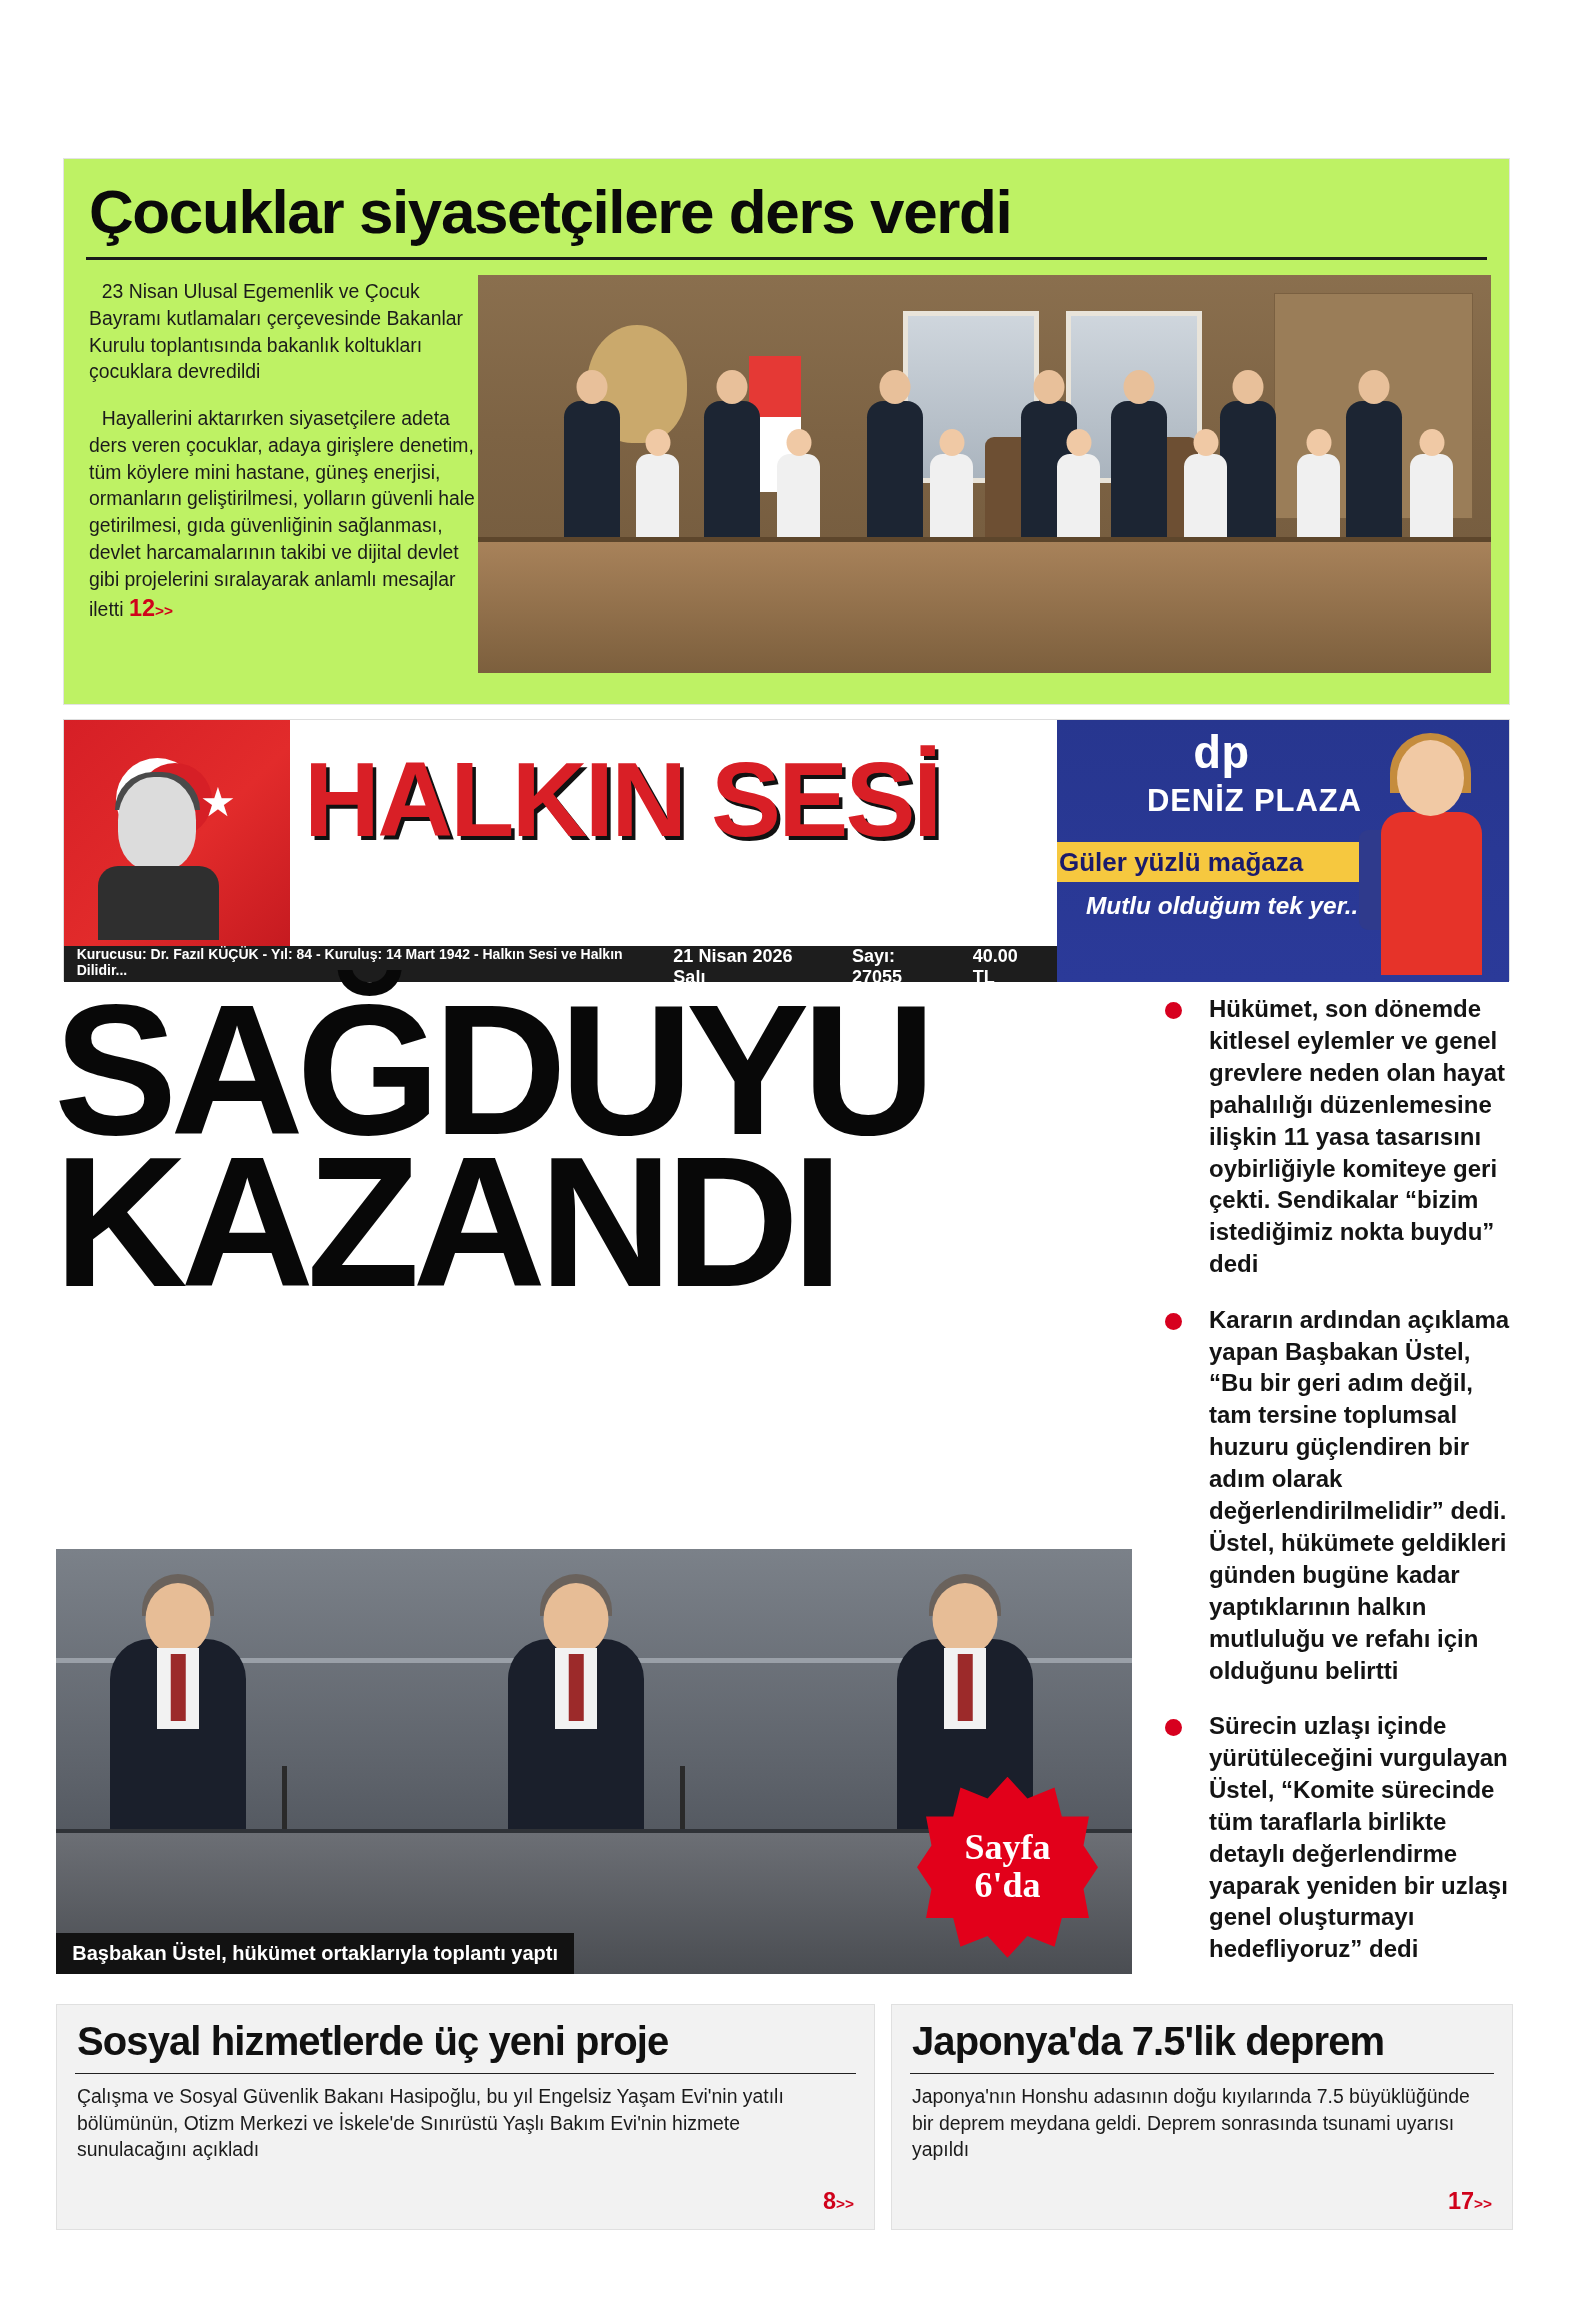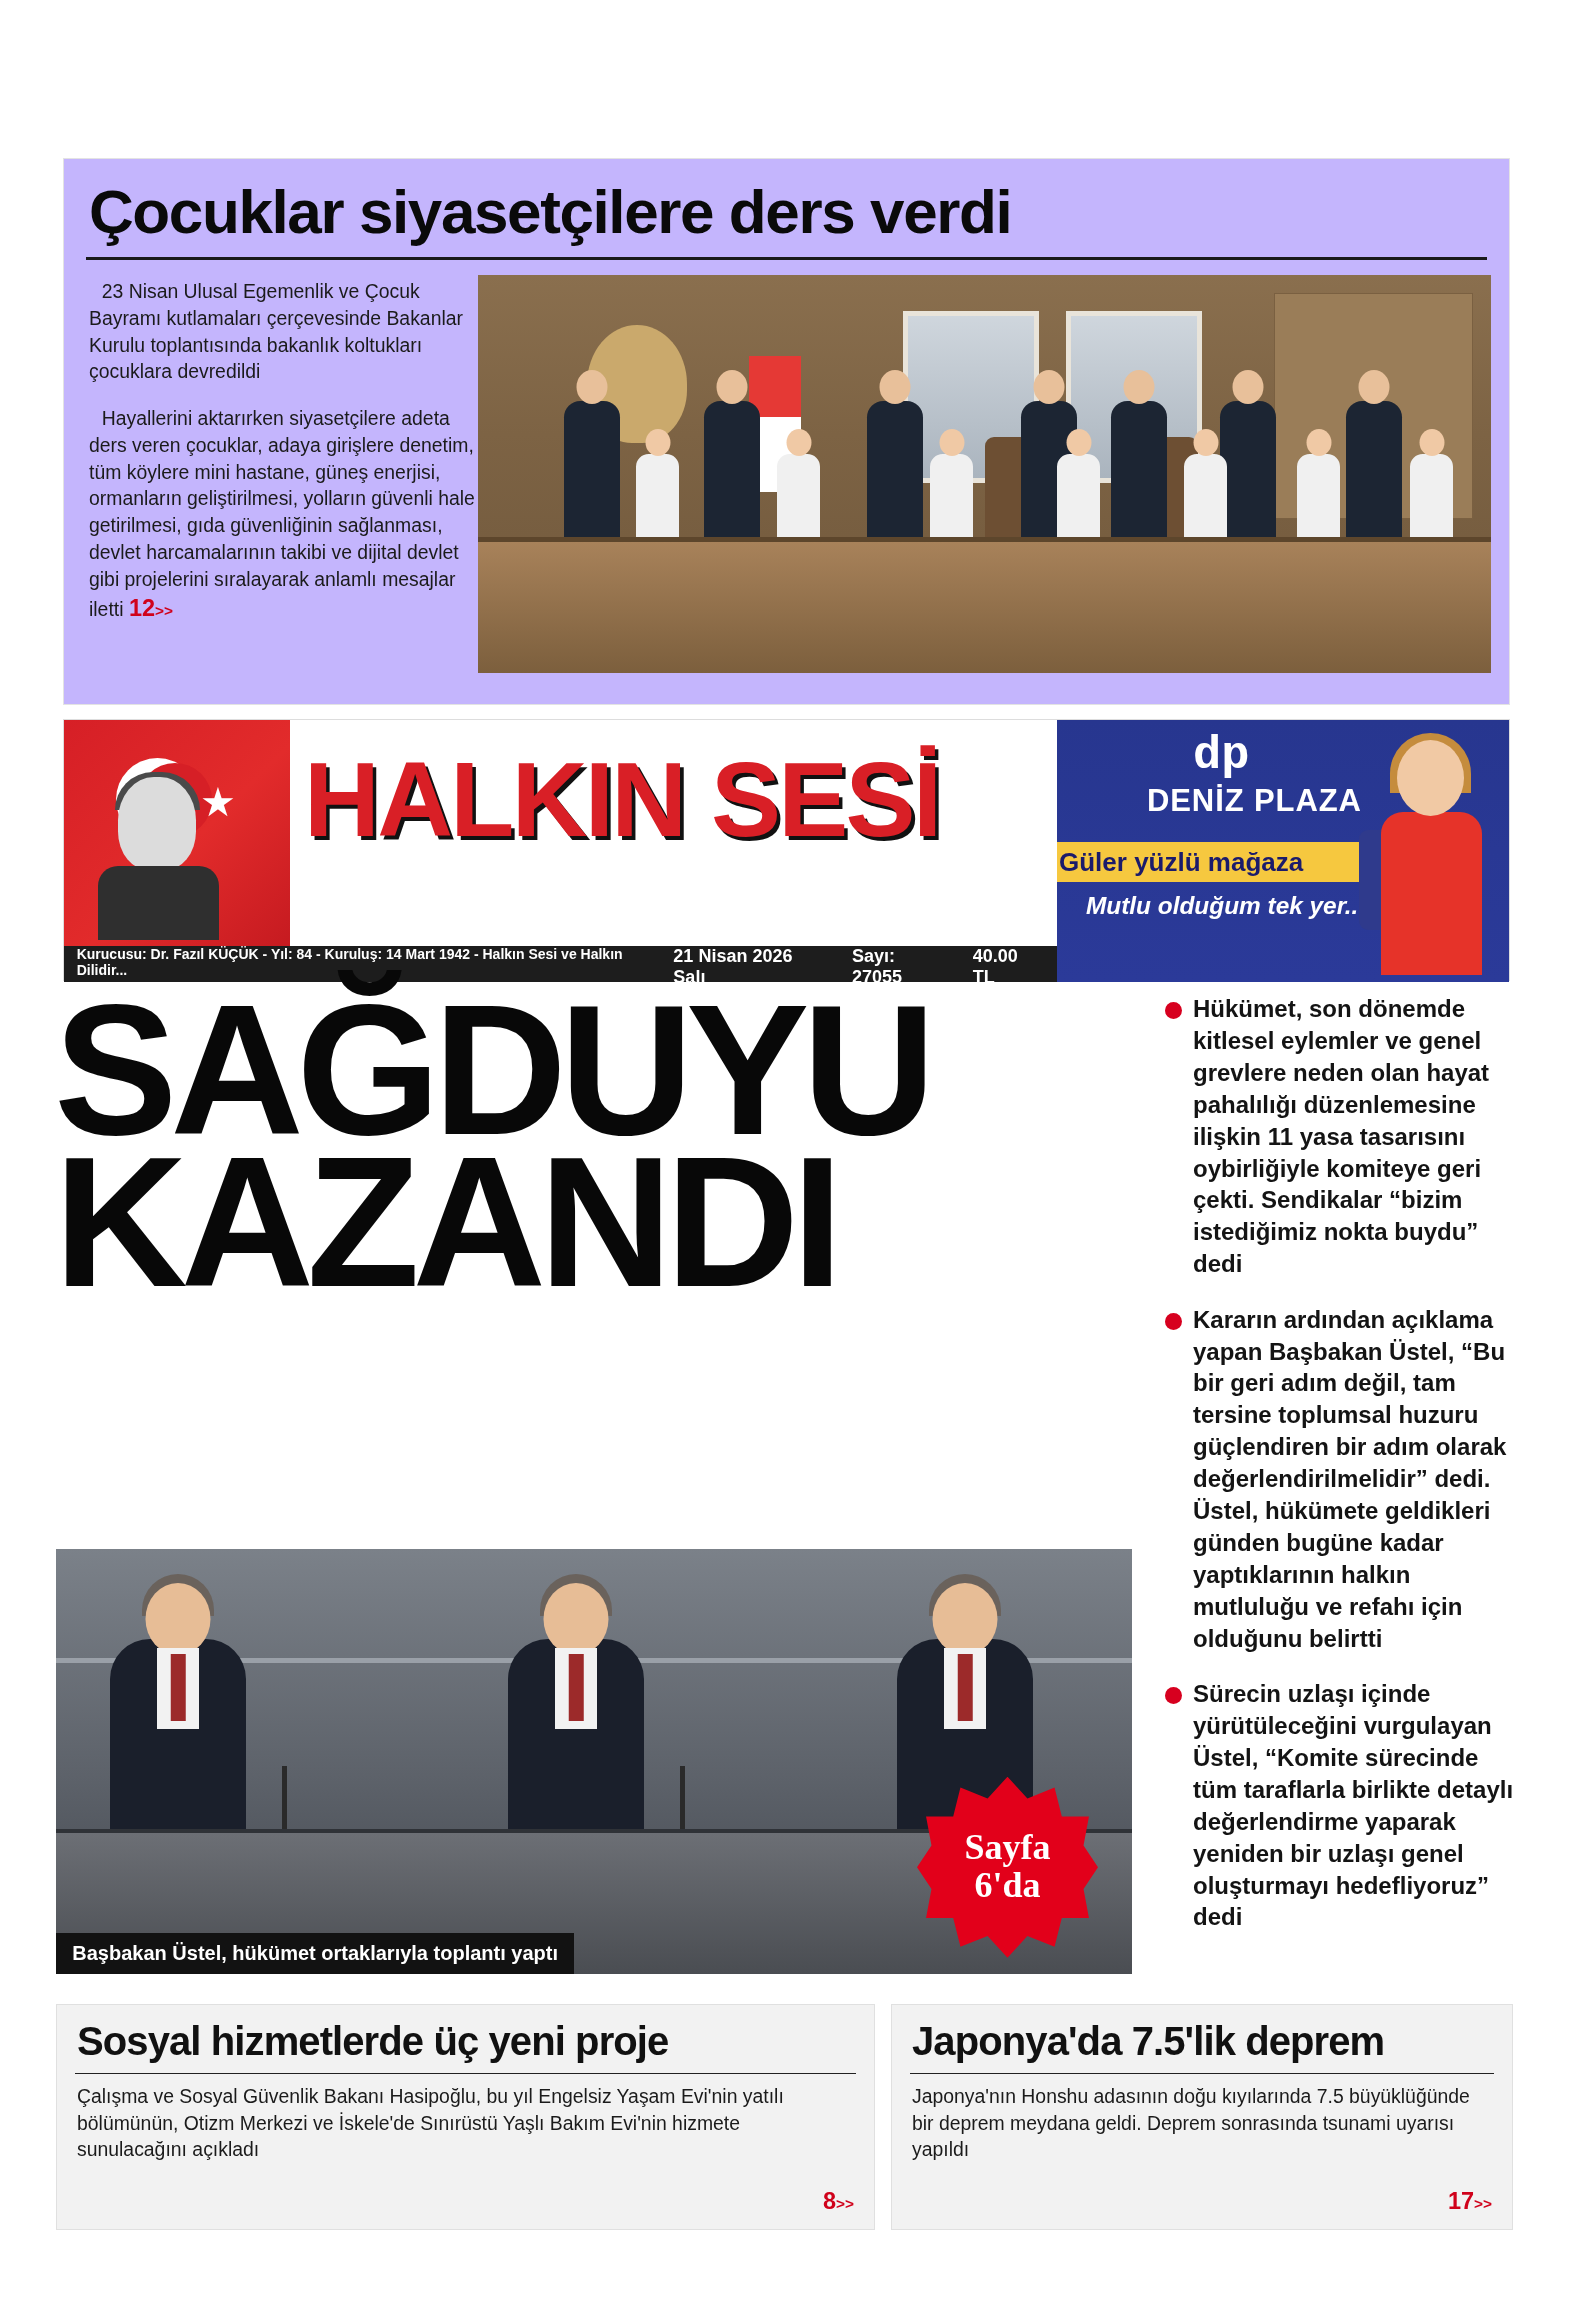--- a/index.html
+++ b/index.html
@@ -18,21 +18,21 @@
     padding: 0;
   }
 
   
   .teaser {
     position: absolute;
     left: 63px;
     top: 158px;
     width: 1447px;
     height: 547px;
-    background: #c4b5fd;
+    background: #bef264;
     border: 0.9px solid #e3e3e3;
   }
   .teaser-headline {
     font-size: 62px;
     font-weight: bold;
     line-height: 1.0;
     letter-spacing: -1.4px;
     padding: 22px 25px 9px 25px;
     color: #0a0a0a;
   }
@@ -185,21 +185,21 @@
 
   
   .right-col {
     position:absolute; left:1165px; top:993px; width:349px;
   }
   .bullet-item { display:flex; margin-bottom:23.5px; }
   .bullet-dot {
     flex:0 0 auto; width:17px; height:17px; border-radius:50%; background:#d7001f;
     margin-top:9px; margin-right:11px;
   }
-  .bullet-text { font-size:24px; line-height:1.33; font-weight:bold; color:#141414; }
+  .bullet-text { font-size:24px; line-height:1.33; font-weight:bold; color:#141414;margin-left:16px; }
 
   
   .bottom-left {
     position:absolute; left:56px; top:2004px; width:819px; height:226px;
     background:#f2f2f2; border:0.9px solid #e0e0e0;
   }
   .bottom-right {
     position:absolute; left:891px; top:2004px; width:622px; height:226px;
     background:#f2f2f2; border:0.9px solid #e0e0e0;
   }

